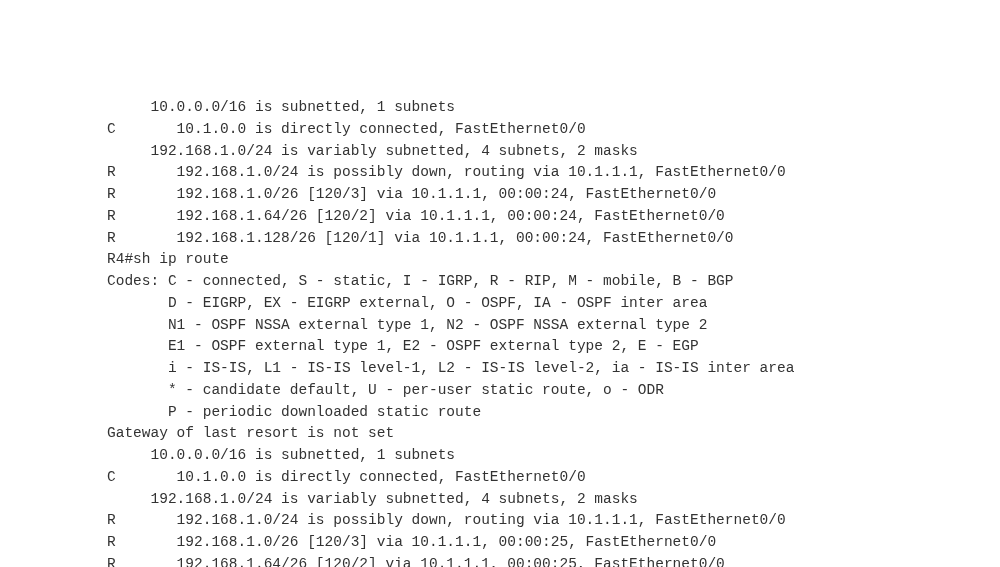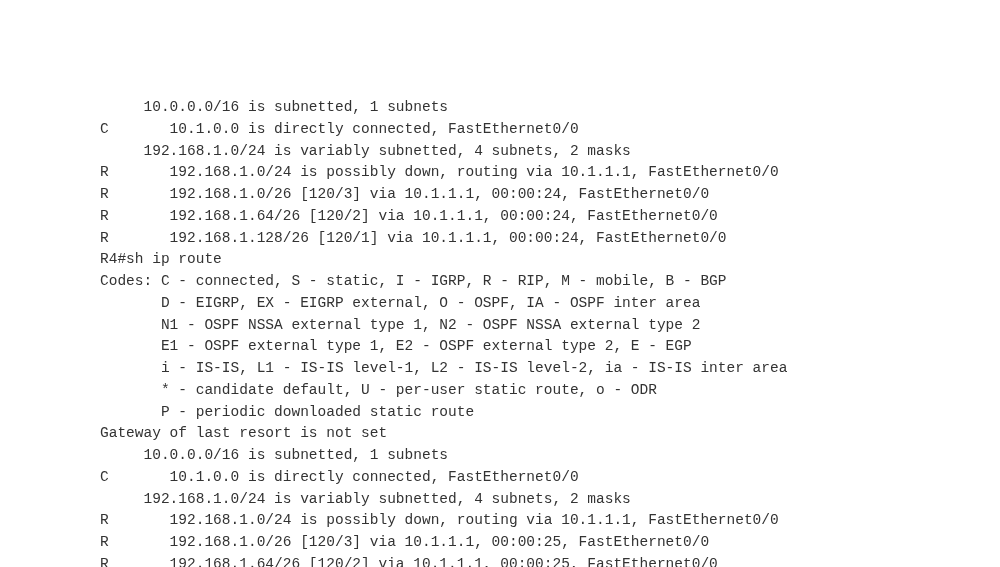--- a/index.html
+++ b/index.html
@@ -11,21 +11,21 @@
       color: #333333;
       padding: 10px 0 0 0;
       white-space: pre;
       width: 1000px;
       height: 567px;
       overflow: hidden;
     }
     .terminal {
       padding-left: 100px;
     }
-    .line { display: block; }
+    .line { display: block; margin-left: 7px; }
   </style>
 </head>
 <body>
 
 
 
 <div class="terminal"><span class="line">     10.0.0.0/16 is subnetted, 1 subnets</span><span class="line">C       10.1.0.0 is directly connected, FastEthernet0/0</span><span class="line">     192.168.1.0/24 is variably subnetted, 4 subnets, 2 masks</span><span class="line">R       192.168.1.0/24 is possibly down, routing via 10.1.1.1, FastEthernet0/0</span><span class="line">R       192.168.1.0/26 [120/3] via 10.1.1.1, 00:00:24, FastEthernet0/0</span><span class="line">R       192.168.1.64/26 [120/2] via 10.1.1.1, 00:00:24, FastEthernet0/0</span><span class="line">R       192.168.1.128/26 [120/1] via 10.1.1.1, 00:00:24, FastEthernet0/0</span><span class="line">R4#sh ip route</span><span class="line">Codes: C - connected, S - static, I - IGRP, R - RIP, M - mobile, B - BGP</span><span class="line">       D - EIGRP, EX - EIGRP external, O - OSPF, IA - OSPF inter area</span><span class="line">       N1 - OSPF NSSA external type 1, N2 - OSPF NSSA external type 2</span><span class="line">       E1 - OSPF external type 1, E2 - OSPF external type 2, E - EGP</span><span class="line">       i - IS-IS, L1 - IS-IS level-1, L2 - IS-IS level-2, ia - IS-IS inter area</span><span class="line">       * - candidate default, U - per-user static route, o - ODR</span><span class="line">       P - periodic downloaded static route</span><span class="line"></span><span class="line">Gateway of last resort is not set</span><span class="line"></span><span class="line">     10.0.0.0/16 is subnetted, 1 subnets</span><span class="line">C       10.1.0.0 is directly connected, FastEthernet0/0</span><span class="line">     192.168.1.0/24 is variably subnetted, 4 subnets, 2 masks</span><span class="line">R       192.168.1.0/24 is possibly down, routing via 10.1.1.1, FastEthernet0/0</span><span class="line">R       192.168.1.0/26 [120/3] via 10.1.1.1, 00:00:25, FastEthernet0/0</span><span class="line">R       192.168.1.64/26 [120/2] via 10.1.1.1, 00:00:25, FastEthernet0/0</span></div>
 
 
 

